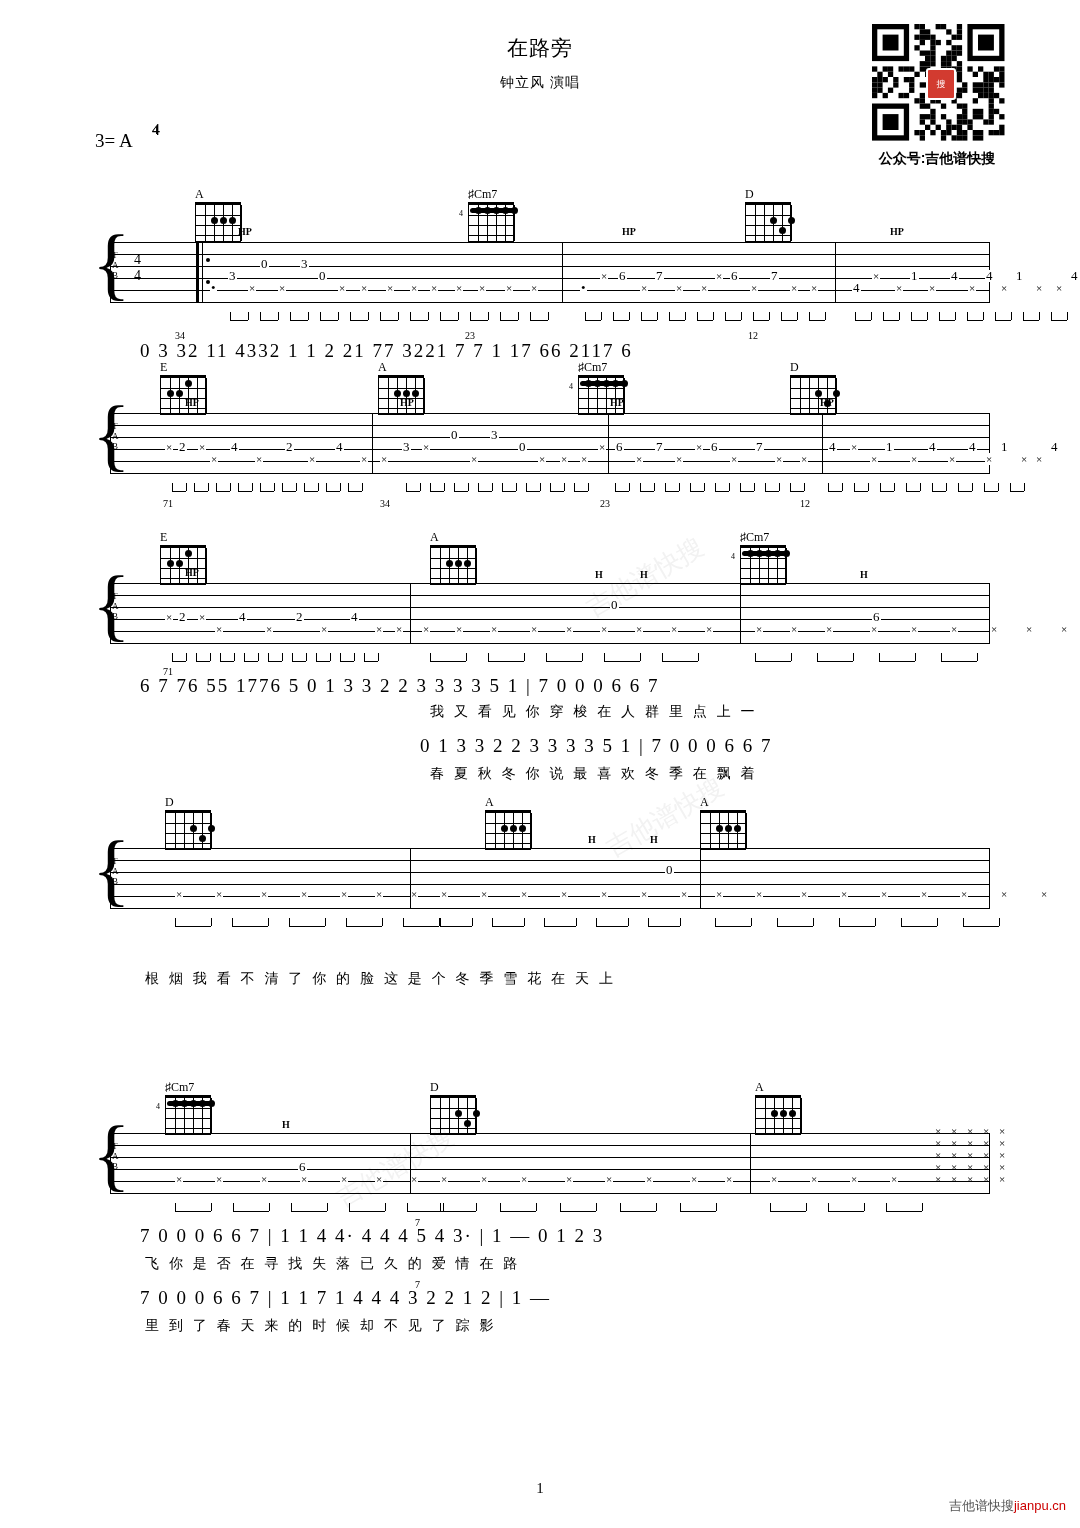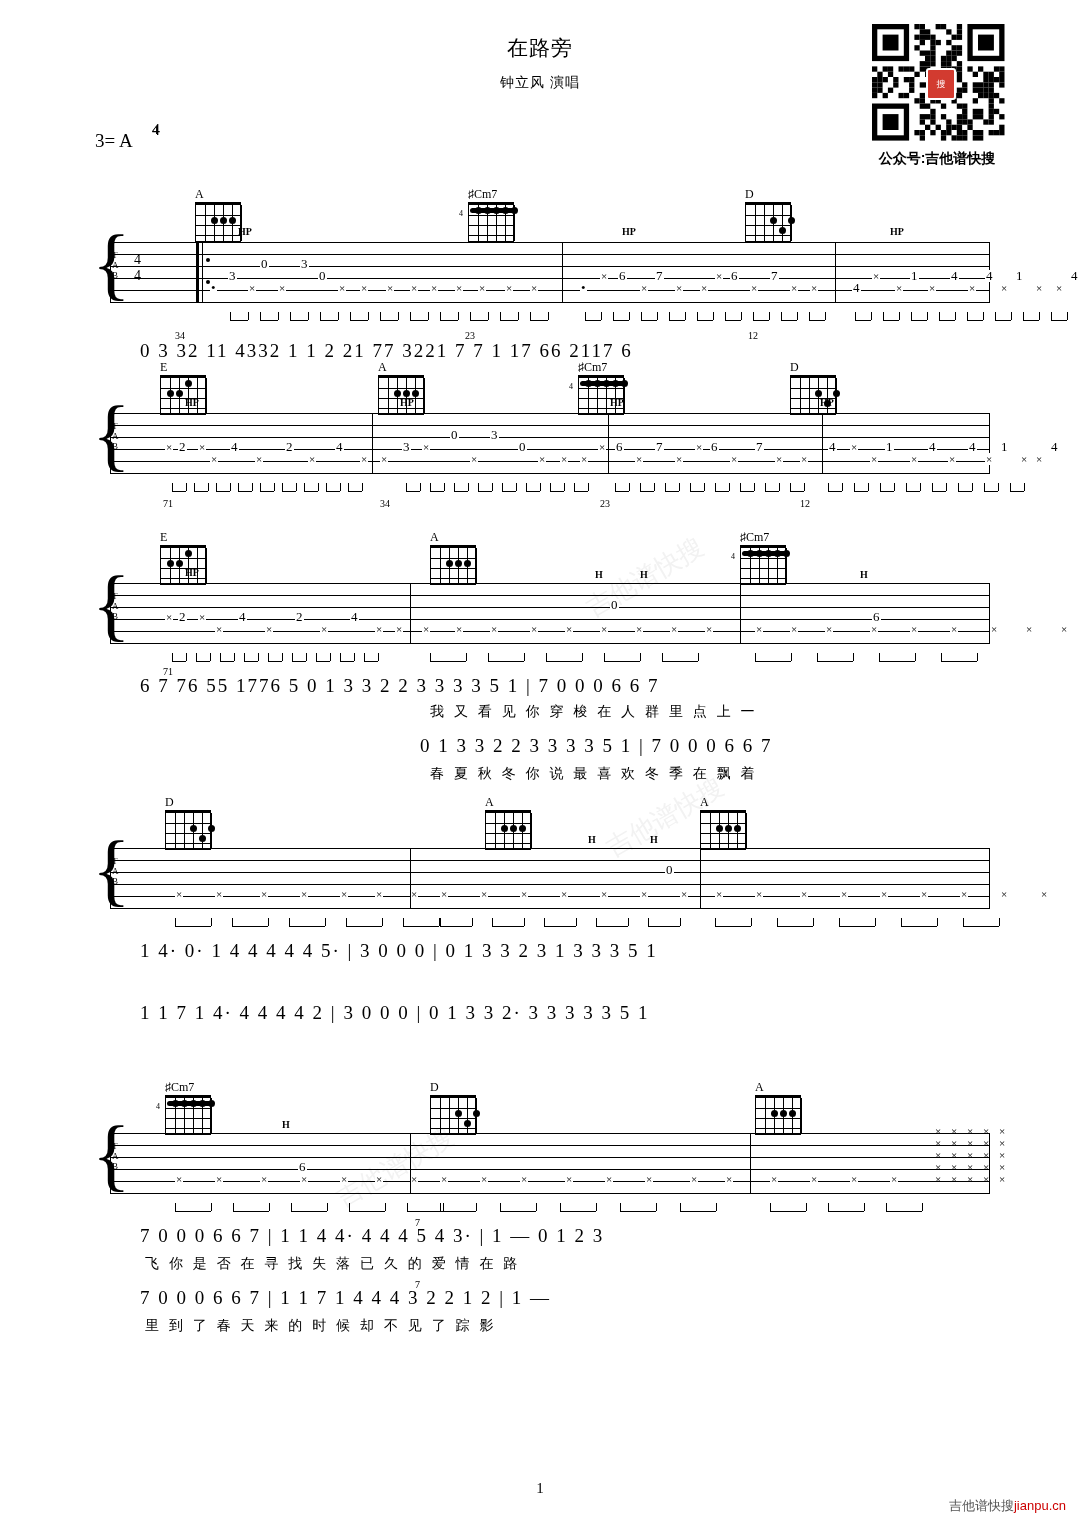--- a/index.html
+++ b/index.html
@@ -1028,22 +1028,21 @@
         <div class="beam" style="left:729px;top:78px;width:36px;"></div>
         <div class="stem" style="left:729px;top:70px;height:8px;"></div>
         <div class="stem" style="left:765px;top:70px;height:8px;"></div>
         <div class="beam" style="left:791px;top:78px;width:36px;"></div>
         <div class="stem" style="left:791px;top:70px;height:8px;"></div>
         <div class="stem" style="left:827px;top:70px;height:8px;"></div>
         <div class="beam" style="left:853px;top:78px;width:36px;"></div>
         <div class="stem" style="left:853px;top:70px;height:8px;"></div>
         <div class="stem" style="left:889px;top:70px;height:8px;"></div>
       </div>
-      <div class="jp" style="left:140px;top:150px;letter-spacing:2px;">1 4·   0·   1 4 4 4 4 4 5· | 3    0    0    0 | 0 1 3 3 2 3 1 3   3 3 5 1</div>
-      <div class="jp" style="left:140px;top:212px;letter-spacing:2px;">1 1 7 1 4·   4 4    4 4   2 | 3    0    0    0 | 0 1 3 3 2·   3 3 3 3 3 5 1</div>
+      <div class="lyric" style="left:145px;top:180px;letter-spacing:3px;">根 烟       我 看 不 清 了 你 的      脸                   这 是 个 冬 季 雪 花  在 天 上</div>
     </div>
 
   <div class="system" id="sys5" style="top:1075px;height:260px;">
       <div class="chordbox" style="left:165px;top:20px;">
         <div class="cname">♯Cm7</div>
         <div class="grid">
           <div class="v" style="left:9px;"></div>
           <div class="v" style="left:18px;"></div>
           <div class="v" style="left:27px;"></div>
           <div class="v" style="left:36px;"></div>

